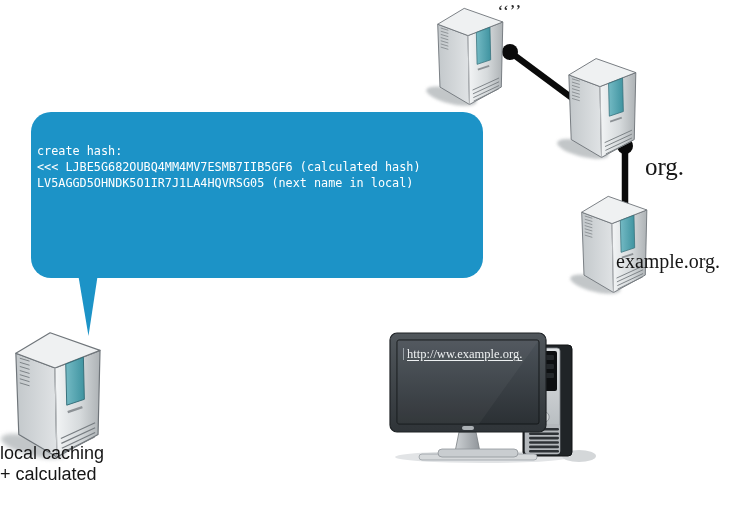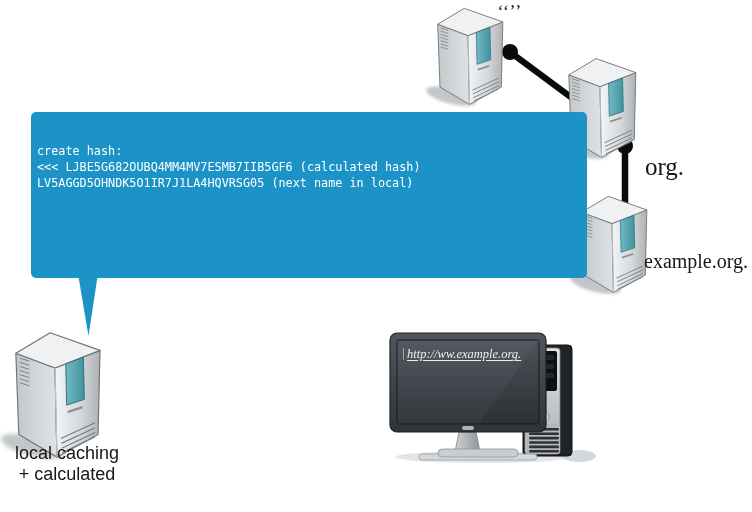--- a/index.html
+++ b/index.html
@@ -14,39 +14,39 @@
   
   svg.server{position:absolute;z-index:2;overflow:visible;}
   svg.desktop{position:absolute;z-index:2;overflow:visible;}
   .sv-root{left:430px;top:0;width:76px;height:106px;}
   .sv-org{left:561px;top:50px;width:78px;height:109px;}
   .sv-example{left:574px;top:188px;width:76px;height:106px;}
   .sv-local{left:6px;top:322px;width:98px;height:137px;}
   .desktop{left:383px;top:328px;width:212px;height:136px;}
 
   
-  .bubble{left:31px;top:112px;width:556px;height:166px;background:#1c93c7;
-          border-radius:5px;z-index:4;padding:31px 2px 0 6px;}
+  .bubble{left:31px;top:112px;width:452px;height:166px;background:#1c93c7;
+          border-radius:20px;z-index:4;padding:31px 2px 0 6px;}
   .bubble .bline{font-family:"DejaVu Sans Mono","Liberation Mono",monospace;
           font-size:11.8px;line-height:16.2px;color:#ffffff;white-space:pre;}
   .bubble-tail{left:76px;top:276px;width:24px;height:60px;background:#1c93c7;z-index:3;
           clip-path:polygon(10% 0,90% 0,52% 100%);}
 
   
   .zone-label{font-family:"Liberation Serif","DejaVu Serif",serif;color:#161616;z-index:5;white-space:nowrap;}
   .lbl-org{left:645px;top:134px;font-size:25px;margin-top:19px;}
-  .lbl-example{left:644px;top:250px;font-size:20px;}
+  .lbl-example{left:616px;top:250px;font-size:20px;}
   .quotes{left:498px;top:3px;font-family:"Liberation Serif",serif;font-weight:700;
           font-size:14px;letter-spacing:2px;color:#2a2a2a;z-index:5;}
-  .local-label{left:0;top:443px;width:134px;text-align:center;z-index:5;
+  .local-label{left:0;top:443px;width:134px;text-align:left;z-index:5;
           font-size:18px;line-height:21px;color:#161616;}
 
   
   .url{left:403px;top:347px;z-index:5;font-family:"Liberation Serif","DejaVu Serif",serif;
-       font-size:12.5px;color:#eef1f2;white-space:nowrap;font-style:italic;}
+       font-size:12.5px;color:#eef1f2;white-space:nowrap;}
   .url .caret{display:inline-block;width:1px;height:12px;background:#9aa2a8;
        margin-right:3px;vertical-align:-2px;}
   .url .link{text-decoration:underline;text-underline-offset:2px;text-decoration-thickness:1px;}
 </style>
 </head>
 <body>
 
 <div class="stage">
 
   <svg width="0" height="0" style="position:absolute" aria-hidden="true">

